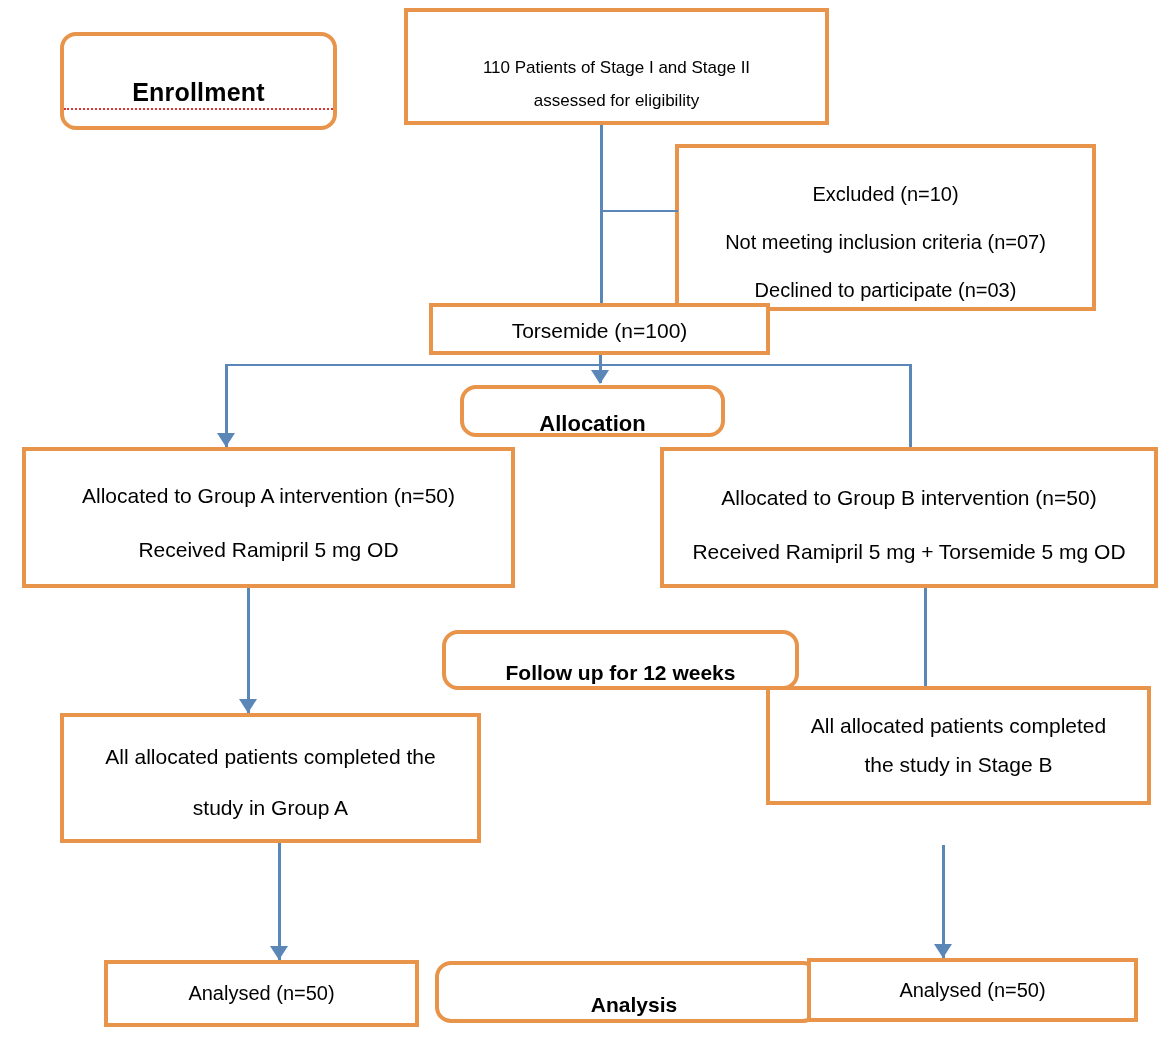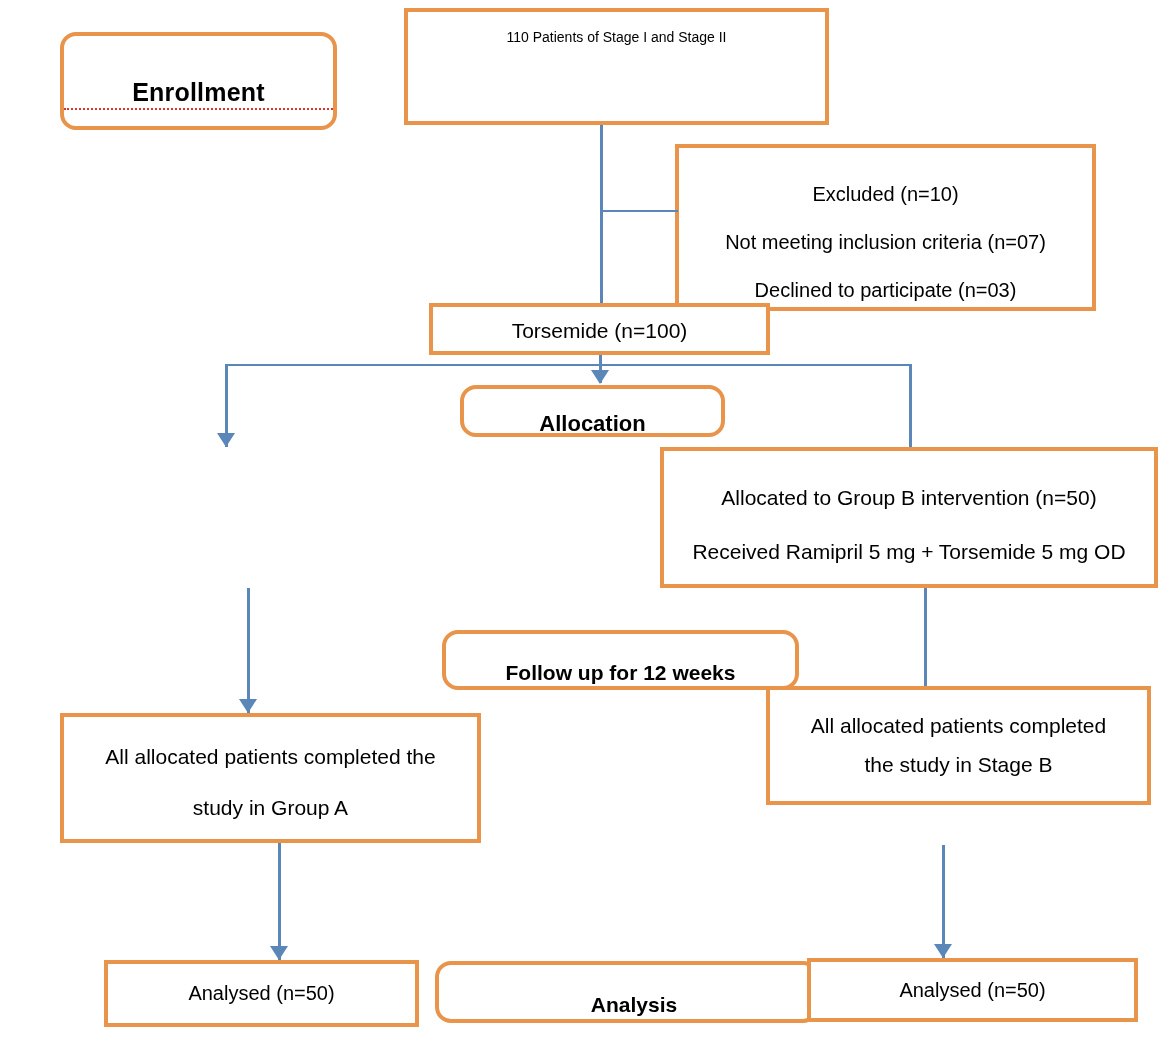--- a/index.html
+++ b/index.html
@@ -46,21 +46,21 @@
   #box-enrollment {
     justify-content: center;
     font-size: 25px;
   }
   #box-enrollment .line { letter-spacing: .2px; }
   .spellcheck {
     border-bottom: 2px dotted #d33;
     padding-bottom: 1px;
   }
 
-  #box-assessed { font-size: 14px; padding-top: 9px; line-height: 33px; }
+  #box-assessed { font-size: 17px; padding-top: 39px; line-height: 33px; }
   #box-excluded { font-size: 20px; padding-top: 22px; line-height: 48px; margin-top: 12px; }
   #box-randomized { font-size: 21px; padding-top: 12px; }
   #box-allocation { justify-content: center; font-size: 22px; }
   #box-groupA { font-size: 21px; padding-top: 18px; line-height: 54px; }
   #box-groupB { font-size: 21px; padding-top: 20px; line-height: 54px; }
   #box-followup { justify-content: center; font-size: 21px; }
   #box-completedA { font-size: 21px; padding-top: 20px; line-height: 39px; }
   #box-completedB { font-size: 21px; padding-top: 16px; line-height: 39px; }
   #box-analysedA { justify-content: center; font-size: 20px; }
   #box-analysis  { justify-content: center; font-size: 21px; }
@@ -90,20 +90,21 @@
 <body>
 
 <div id="canvas">
 
   <div class="box rounded" id="box-enrollment" style="left:60px; top:32px; width:277px; height:98px;">
     <span class="line txt-bold spellcheck">Enrollment</span>
   </div>
 
   <div class="box" id="box-assessed" style="left:404px; top:8px; width:425px; height:117px;">
     <span class="line txt-reg">110 Patients of Stage I and Stage II</span>
+    <span class="line txt-reg">assessed for eligibility</span>
   </div>
 
   <div class="box" id="box-excluded" style="left:675px; top:132px; width:421px; height:167px;">
     <span class="line txt-reg">Excluded (n=10)</span>
     <span class="line txt-reg">Not meeting inclusion criteria (n=07)</span>
     <span class="line txt-reg">Declined to participate (n=03)</span>
   </div>
 
   <div class="vline" style="left:600px; top:125px; height:180px;"></div>
 
@@ -120,20 +121,24 @@
 
   <div class="vline" style="left:225px; top:364px; height:83px;"></div>
   <div class="arrowhead" style="left:217px; top:433px;"></div>
 
   <div class="vline" style="left:909px; top:364px; height:84px;"></div>
 
   <div class="box rounded" id="box-allocation" style="left:460px; top:385px; width:265px; height:52px;">
     <span class="line txt-bold">Allocation</span>
   </div>
 
+  <div class="box" id="box-groupA" style="left:22px; top:447px; width:493px; height:141px;">
+    <span class="line txt-reg">Allocated to Group A intervention (n=50)</span>
+    <span class="line txt-reg">Received Ramipril 5 mg OD</span>
+  </div>
 
   <div class="box" id="box-groupB" style="left:660px; top:447px; width:498px; height:141px;">
     <span class="line txt-reg">Allocated to Group B intervention (n=50)</span>
     <span class="line txt-reg">Received Ramipril 5 mg + Torsemide 5 mg OD</span>
   </div>
 
   <div class="vline" style="left:247px; top:588px; height:125px;"></div>
   <div class="arrowhead" style="left:239px; top:699px;"></div>
 
   <div class="vline" style="left:924px; top:588px; height:138px;"></div>

